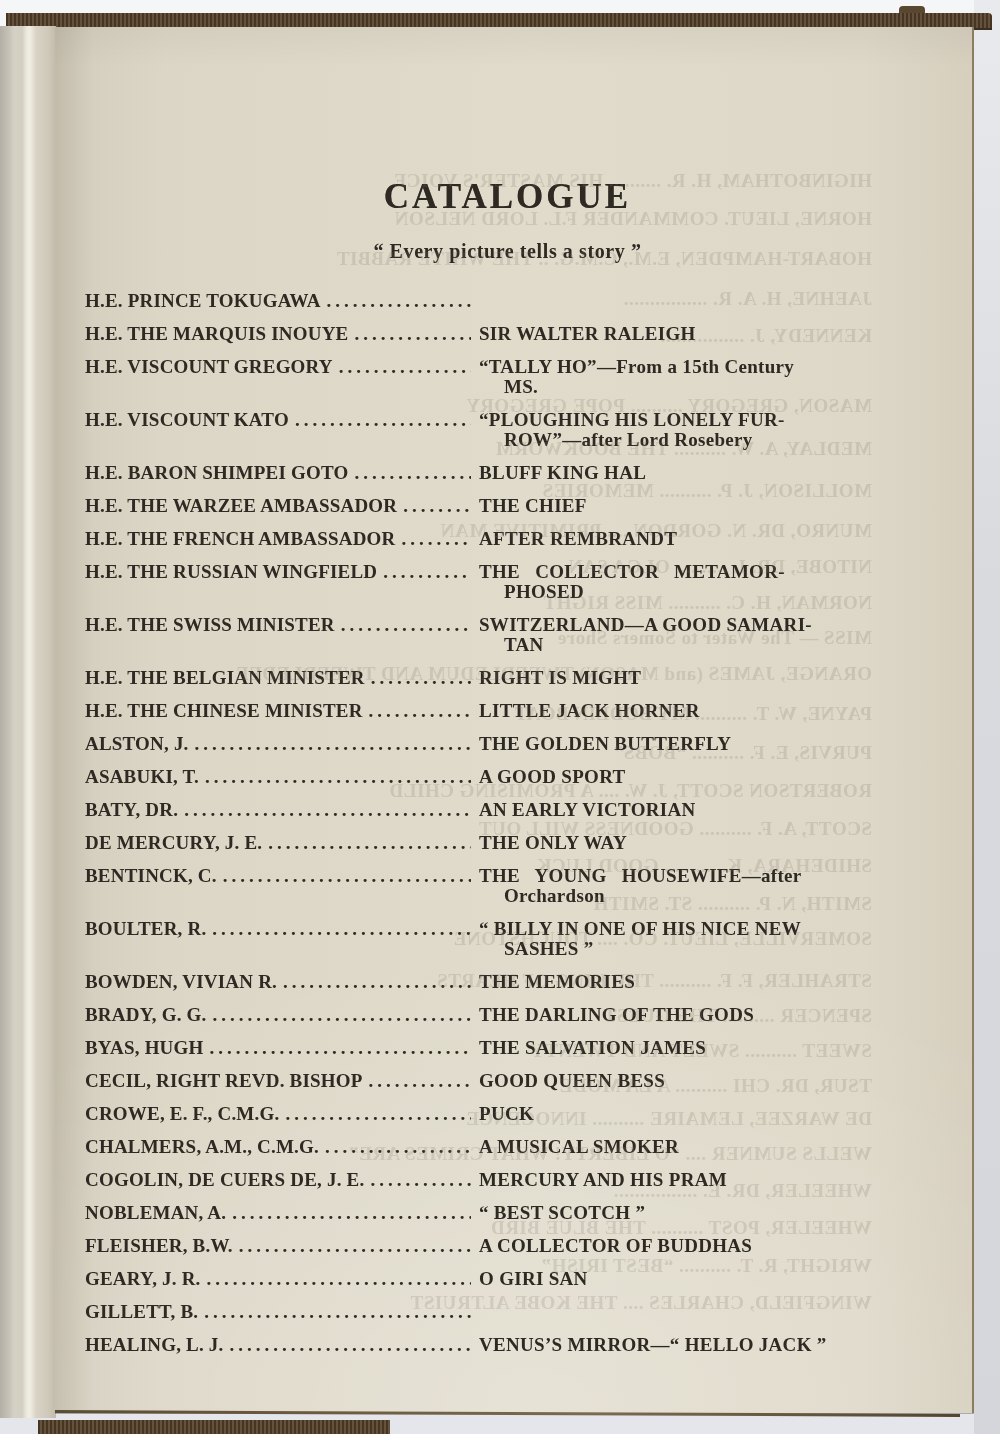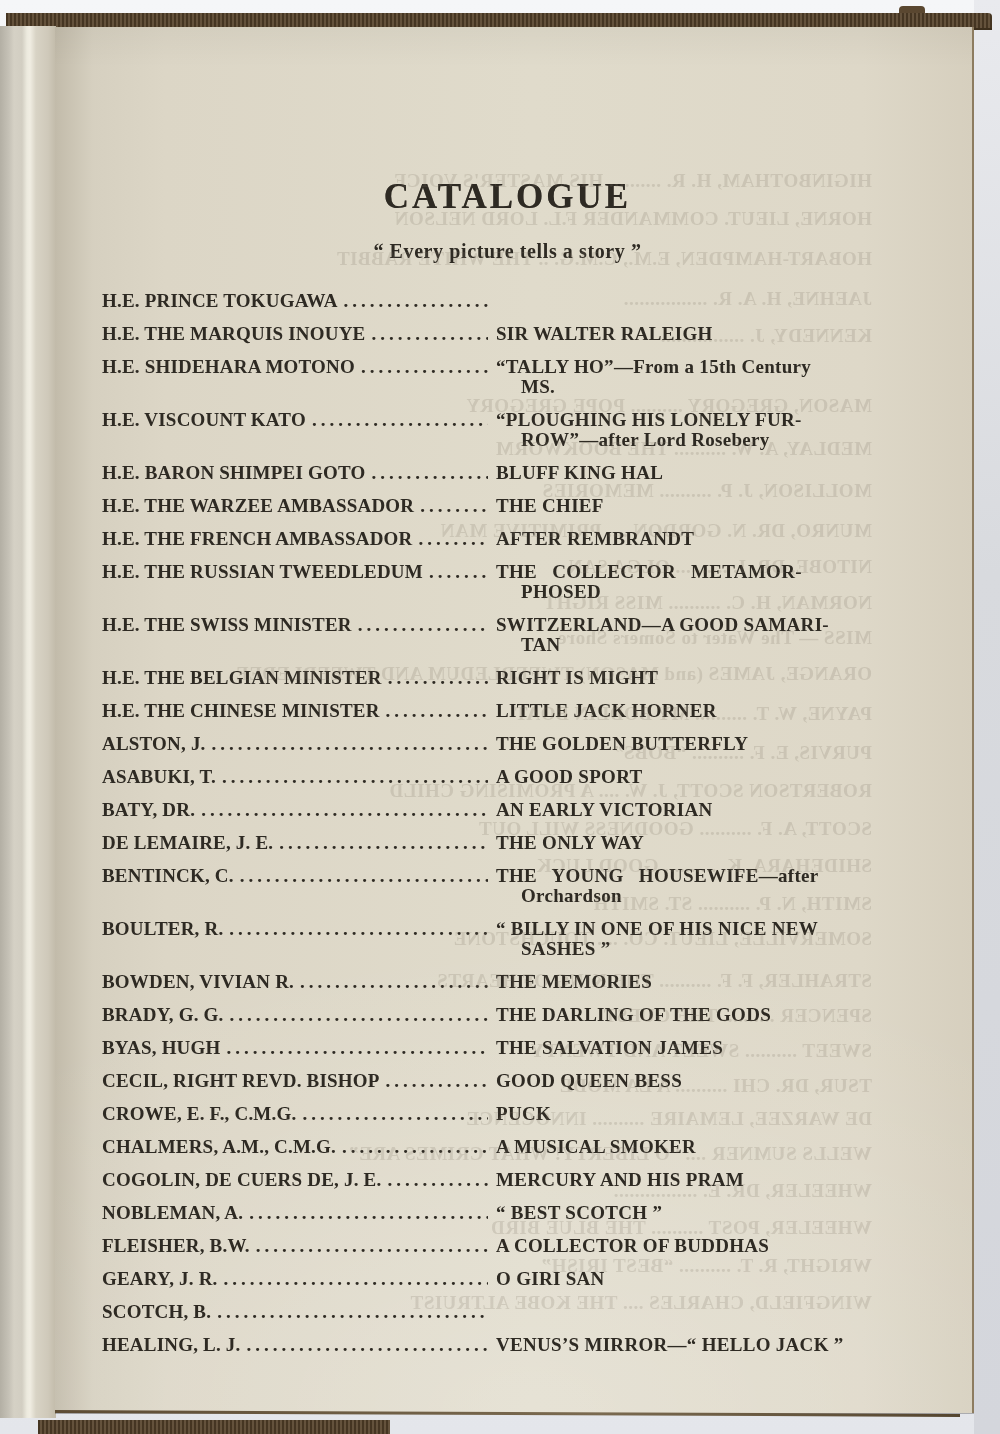--- a/index.html
+++ b/index.html
@@ -53,21 +53,21 @@
     color:var(--bleed-ink);opacity:.20;filter:blur(.5px);}
   
   .content{position:relative;padding:150px 42px 0 30px;}
   .doc-title{margin:0;text-align:center;font-size:35px;font-weight:bold;
     letter-spacing:3px;color:var(--ink);
     text-shadow:0 0 .6px rgba(46,42,35,.6);}
   .doc-subtitle{margin-top:23px;text-align:center;font-size:20px;font-weight:bold;
     letter-spacing:.6px;color:var(--ink);}
   .entries{margin-top:28px;}
   .row{display:flex;align-items:flex-start;margin-bottom:13px;
-    font-size:19px;font-weight:bold;line-height:20px;color:var(--ink);margin-left:17px;}
+    font-size:19px;font-weight:bold;line-height:20px;color:var(--ink);}
   .left{flex:0 0 394px;display:flex;overflow:hidden;}
   .name{white-space:nowrap;letter-spacing:.2px;}
   .dots{flex:1;overflow:hidden;white-space:nowrap;letter-spacing:4px;
     margin:0 8px 0 6px;}
   .title-col{flex:1;padding-left:25px;text-indent:-25px;white-space:pre-wrap;
     letter-spacing:.3px;}
 </style>
 </head>
 <body>
 
@@ -90,21 +90,21 @@
           </div>
           <div class="row">
             <span class="left">
               <span class="name">H.E. THE MARQUIS INOUYE</span>
               <span class="dots">............................................................</span>
             </span>
             <span class="title-col">SIR WALTER RALEIGH</span>
           </div>
           <div class="row">
             <span class="left">
-              <span class="name">H.E. SHIDEHARA MOTONO</span>
+              <span class="name">H.E. VISCOUNT GREGORY</span>
               <span class="dots">............................................................</span>
             </span>
             <span class="title-col">“TALLY HO”—From a 15th Century<br>MS.</span>
           </div>
           <div class="row">
             <span class="left">
               <span class="name">H.E. VISCOUNT KATO</span>
               <span class="dots">............................................................</span>
             </span>
             <span class="title-col">“PLOUGHING HIS LONELY FUR-<br>ROW”—after Lord Rosebery</span>
@@ -125,21 +125,21 @@
           </div>
           <div class="row">
             <span class="left">
               <span class="name">H.E. THE FRENCH AMBASSADOR</span>
               <span class="dots">............................................................</span>
             </span>
             <span class="title-col">AFTER REMBRANDT</span>
           </div>
           <div class="row">
             <span class="left">
-              <span class="name">H.E. THE RUSSIAN TWEEDLEDUM</span>
+              <span class="name">H.E. THE RUSSIAN WINGFIELD</span>
               <span class="dots">............................................................</span>
             </span>
             <span class="title-col">THE   COLLECTOR   METAMOR-<br>PHOSED</span>
           </div>
           <div class="row">
             <span class="left">
               <span class="name">H.E. THE SWISS MINISTER</span>
               <span class="dots">............................................................</span>
             </span>
             <span class="title-col">SWITZERLAND—A GOOD SAMARI-<br>TAN</span>
@@ -174,21 +174,21 @@
           </div>
           <div class="row">
             <span class="left">
               <span class="name">BATY, DR.</span>
               <span class="dots">............................................................</span>
             </span>
             <span class="title-col">AN EARLY VICTORIAN</span>
           </div>
           <div class="row">
             <span class="left">
-              <span class="name">DE LEMAIRE, J. E.</span>
+              <span class="name">DE MERCURY, J. E.</span>
               <span class="dots">............................................................</span>
             </span>
             <span class="title-col">THE ONLY WAY</span>
           </div>
           <div class="row">
             <span class="left">
               <span class="name">BENTINCK, C.</span>
               <span class="dots">............................................................</span>
             </span>
             <span class="title-col">THE   YOUNG   HOUSEWIFE—after<br>Orchardson</span>
@@ -265,21 +265,21 @@
           </div>
           <div class="row">
             <span class="left">
               <span class="name">GEARY, J. R.</span>
               <span class="dots">............................................................</span>
             </span>
             <span class="title-col">O GIRI SAN</span>
           </div>
           <div class="row">
             <span class="left">
-              <span class="name">SCOTCH, B.</span>
+              <span class="name">GILLETT, B.</span>
               <span class="dots">............................................................</span>
             </span>
           </div>
           <div class="row">
             <span class="left">
               <span class="name">HEALING, L. J.</span>
               <span class="dots">............................................................</span>
             </span>
             <span class="title-col">VENUS’S MIRROR—“ HELLO JACK ”</span>
           </div>

